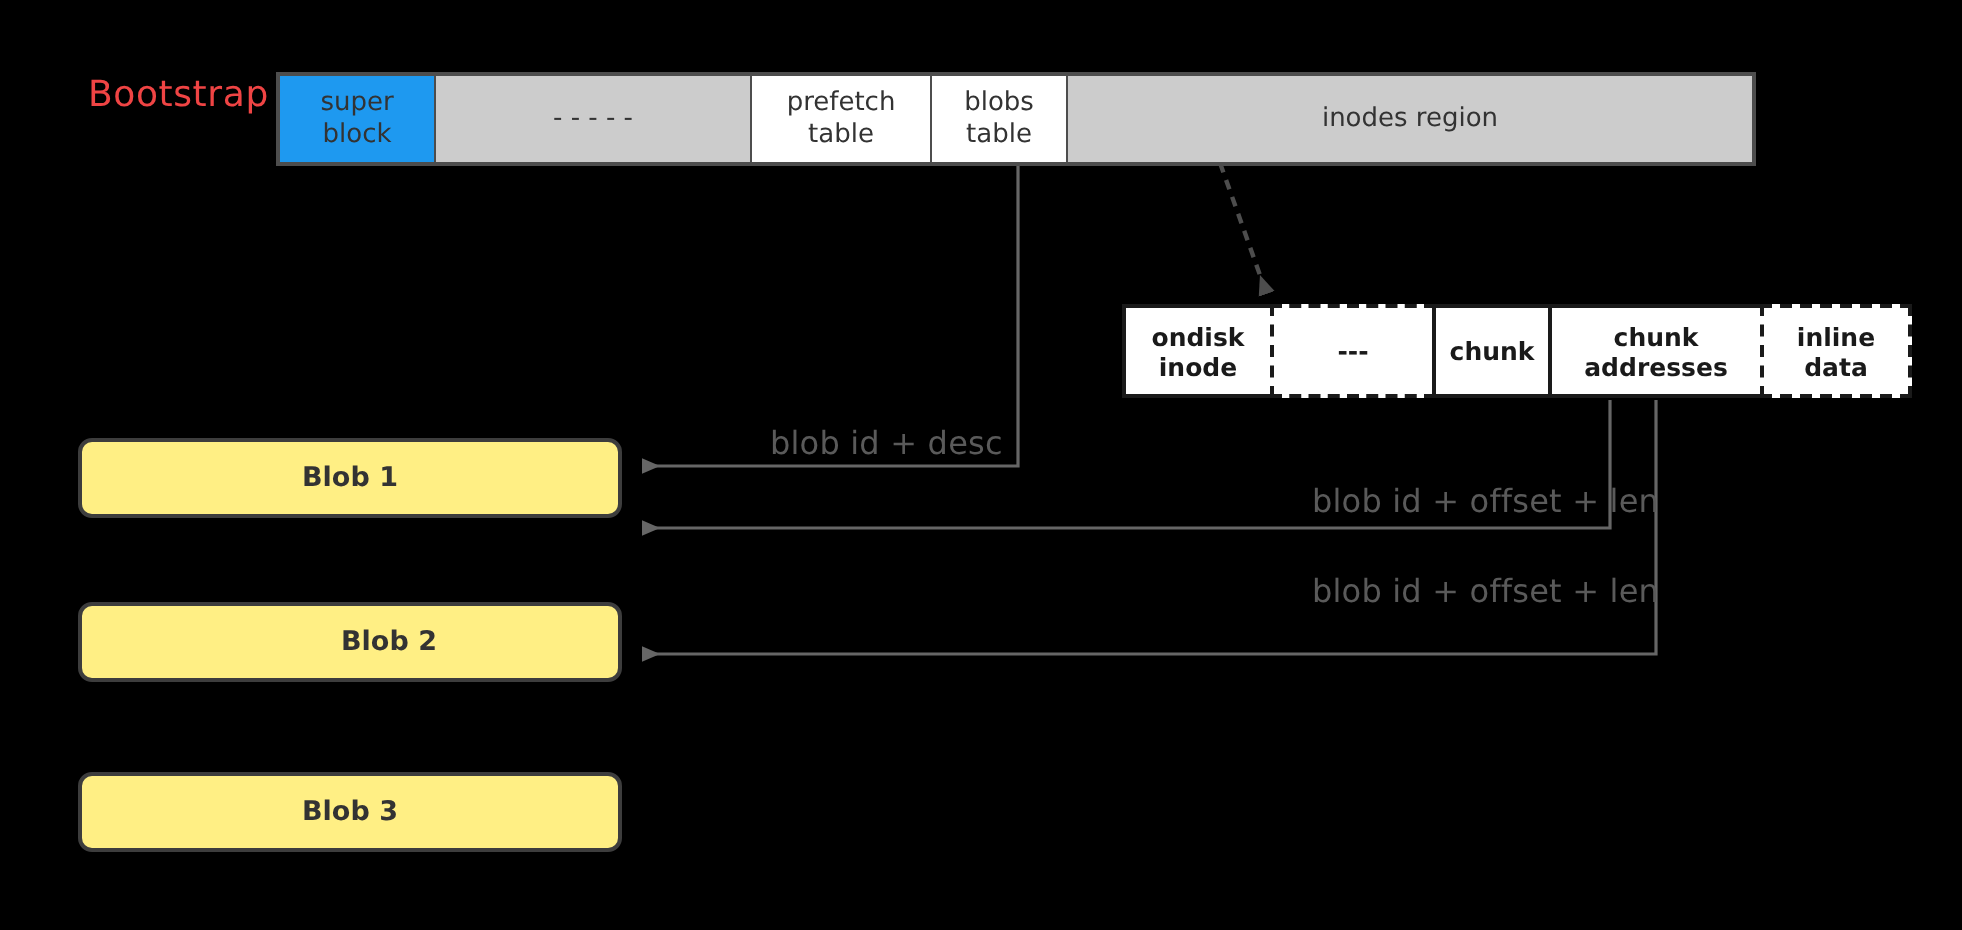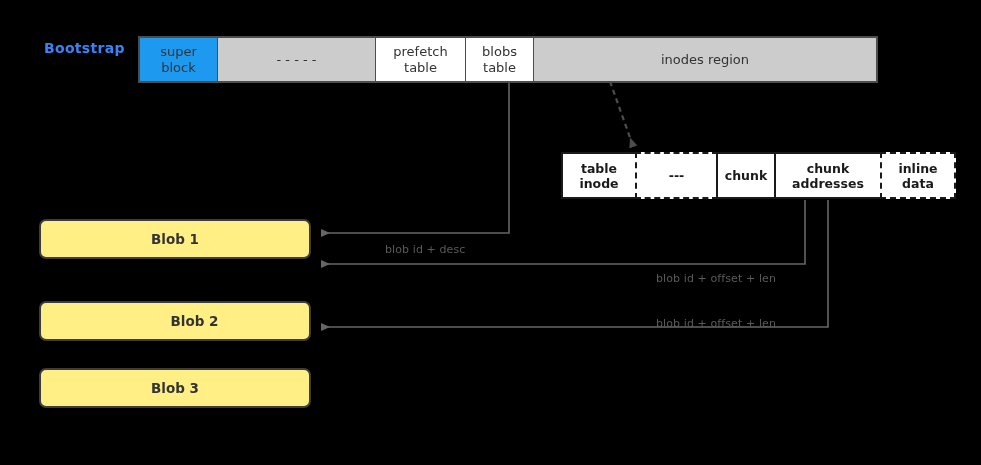--- a/index.html
+++ b/index.html
@@ -21,23 +21,23 @@
     height: 465px;
   }
 
   
   #bootstrap-label {
     position: absolute;
     left: 44px;
     top: 40px;
     width: 86px;
     text-align: left;
-    font-size: 14px;
-    font-weight: bold;
-    color: #3b82f6;
+    font-size: 18px;
+    font-weight: normal;
+    color: #ef4444;
     letter-spacing: 0.3px;
     line-height: 16px;
   }
 
   
   #bootstrap-bar {
     position: absolute;
     left: 138px;
     top: 36px;
     height: 47px;
@@ -105,31 +105,30 @@
     justify-content: center;
     font-size: 13.5px;
     font-weight: bold;
     color: #333333;
     left: 39px;
     width: 272px;
     height: 40px;
   }
   #blob-1 { top: 219px; }
   #blob-2 { top: 301px; padding-left: 39px; }
-  #blob-3 { top: 368px; }
+  #blob-3 { top: 386px; }
 
   
   .edge-label {
     position: absolute;
-    font-size: 11px;
+    font-size: 16px;
     color: #5a5a5a;
     white-space: nowrap;
     line-height: 12px;
     letter-spacing: 0.1px;
-    margin-top: 28px;
   }
   #label-blob-id-desc { left: 385px; top: 216px; }
   #label-blob-offset-len-1 { left: 656px; top: 245px; }
   #label-blob-offset-len-2 { left: 656px; top: 290px; }
 </style>
 </head>
 <body>
 
 <svg id="canvas" viewBox="0 0 981 465" xmlns="http://www.w3.org/2000/svg">
   <defs>
@@ -165,21 +164,21 @@
   <div class="bar-cell white" style="width:68px">
     <span class="cell-text">blobs table</span>
   </div>
   <div class="bar-cell gray" style="width:342px">
     <span class="cell-text">inodes region</span>
   </div>
 </div>
 
 <div id="inode-row">
   <div class="inode-cell" style="width:76px">
-    <span>table inode</span>
+    <span>ondisk inode</span>
   </div>
   <div class="inode-cell dashed" style="width:83px">
     <span>---</span>
   </div>
   <div class="inode-cell" style="width:60px">
     <span>chunk</span>
   </div>
   <div class="inode-cell" style="width:108px">
     <span>chunk addresses</span>
   </div>

